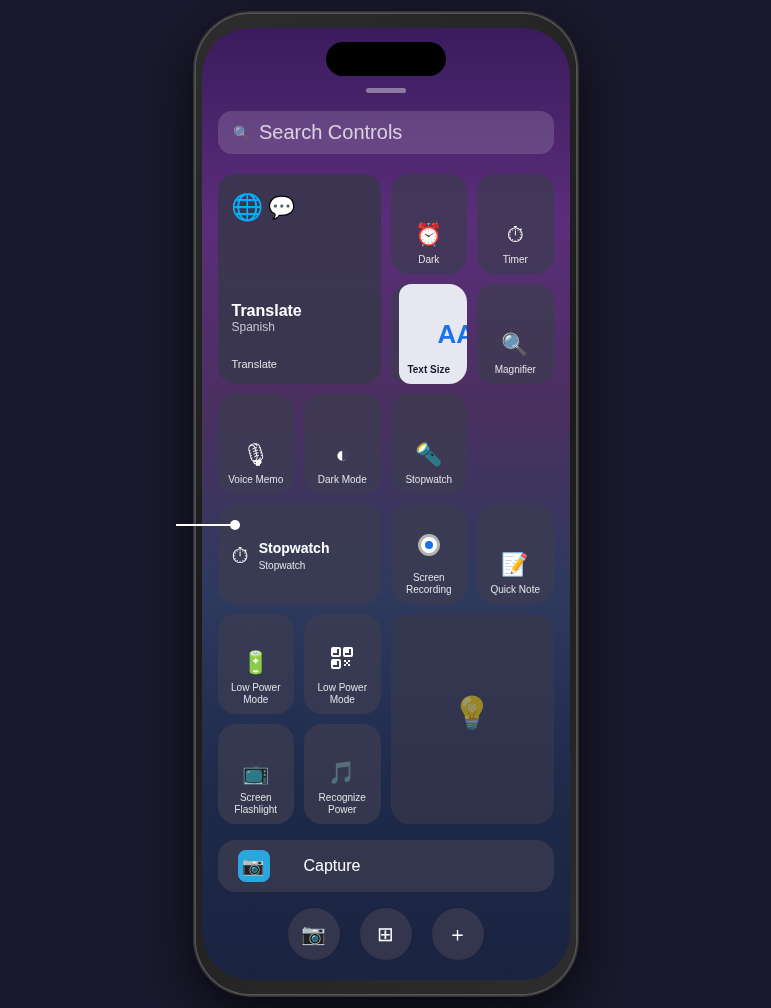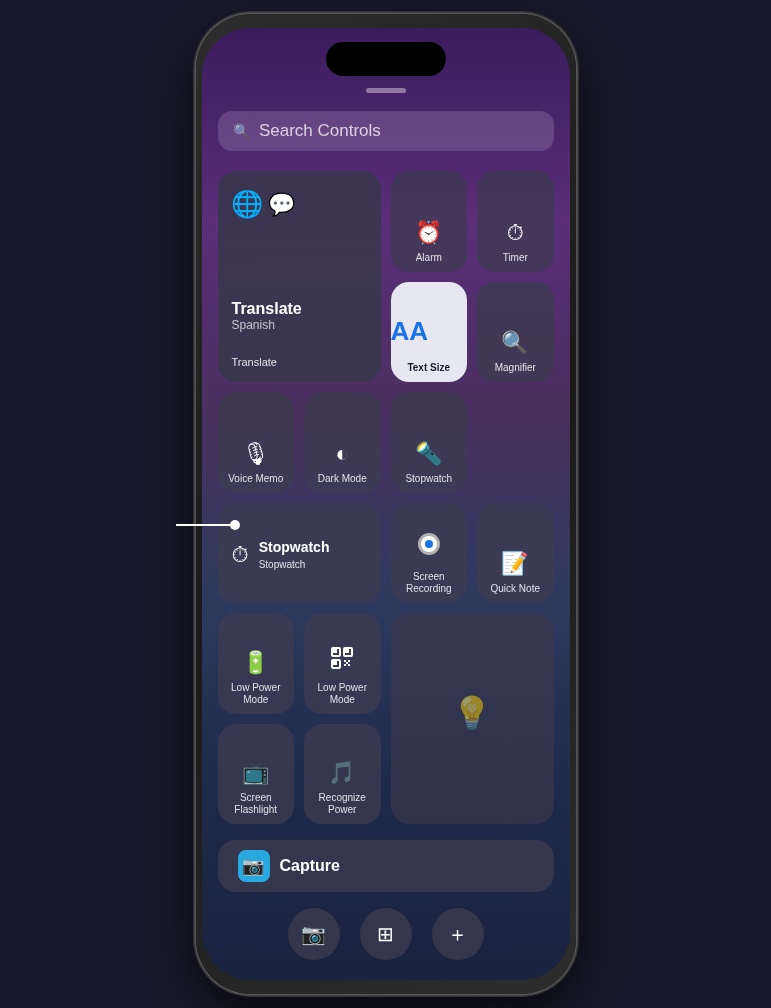--- a/index.html
+++ b/index.html
@@ -91,21 +91,21 @@
       margin-bottom: 10px;
     }
 
     .search-icon-svg {
       color: rgba(255,255,255,0.7);
       font-size: 14px;
     }
 
     .search-text {
       color: rgba(255,255,255,0.75);
-      font-size: 17px;
+      font-size: 20px;
       font-weight: 400;
     }
 
     
     .controls-grid {
       display: grid;
       grid-template-columns: repeat(4, 1fr);
       gap: 10px;
       flex: 1;
     }
@@ -186,23 +186,23 @@
     }
 
     
     .text-size-display {
       background: rgba(240,240,250,0.95);
       border-radius: 12px;
       width: 100%;
       height: 100%;
       display: flex;
       align-items: center;
-      justify-content: flex-start;
-      position: absolute;
-      top: 0; left: 0;
+      justify-content: flex-end;
+      position: absolute;
+      top: 0; left: 8px;
     }
     .text-size-display span {
       font-size: 26px;
       font-weight: 700;
       color: #1a73e8;
     }
 
     
     .stopwatch-icon {
       font-size: 22px;
@@ -257,21 +257,22 @@
       border-radius: 8px;
       display: flex;
       align-items: center;
       justify-content: center;
       font-size: 18px;
     }
 
     .capture-text {
       color: white;
       font-size: 16px;
-      font-weight: 700;
+      font-weight: 400;
+      margin-left: 24px;
     }
 
     .bottom-icons {
       display: flex;
       justify-content: center;
       gap: 20px;
       margin-top: 6px;
     }
 
     .bottom-icon-btn {
@@ -369,21 +370,21 @@
             </div>
             <div>
               <div class="translate-label-main">Translate</div>
               <div class="translate-label-sub">Spanish</div>
             </div>
             <div class="translate-bottom-label">Translate</div>
           </div>
 
           <div class="control-item">
             <span class="control-icon">⏰</span>
-            <span class="control-label">Alarm</span>
+            <span class="control-label">Dark</span>
           </div>
 
           <div class="control-item">
             <span class="control-icon">⏱</span>
             <span class="control-label">Timer</span>
           </div>
 
           <div class="control-item" style="position:relative; overflow:hidden;">
             <div class="text-size-display">
               <span>AA</span>

